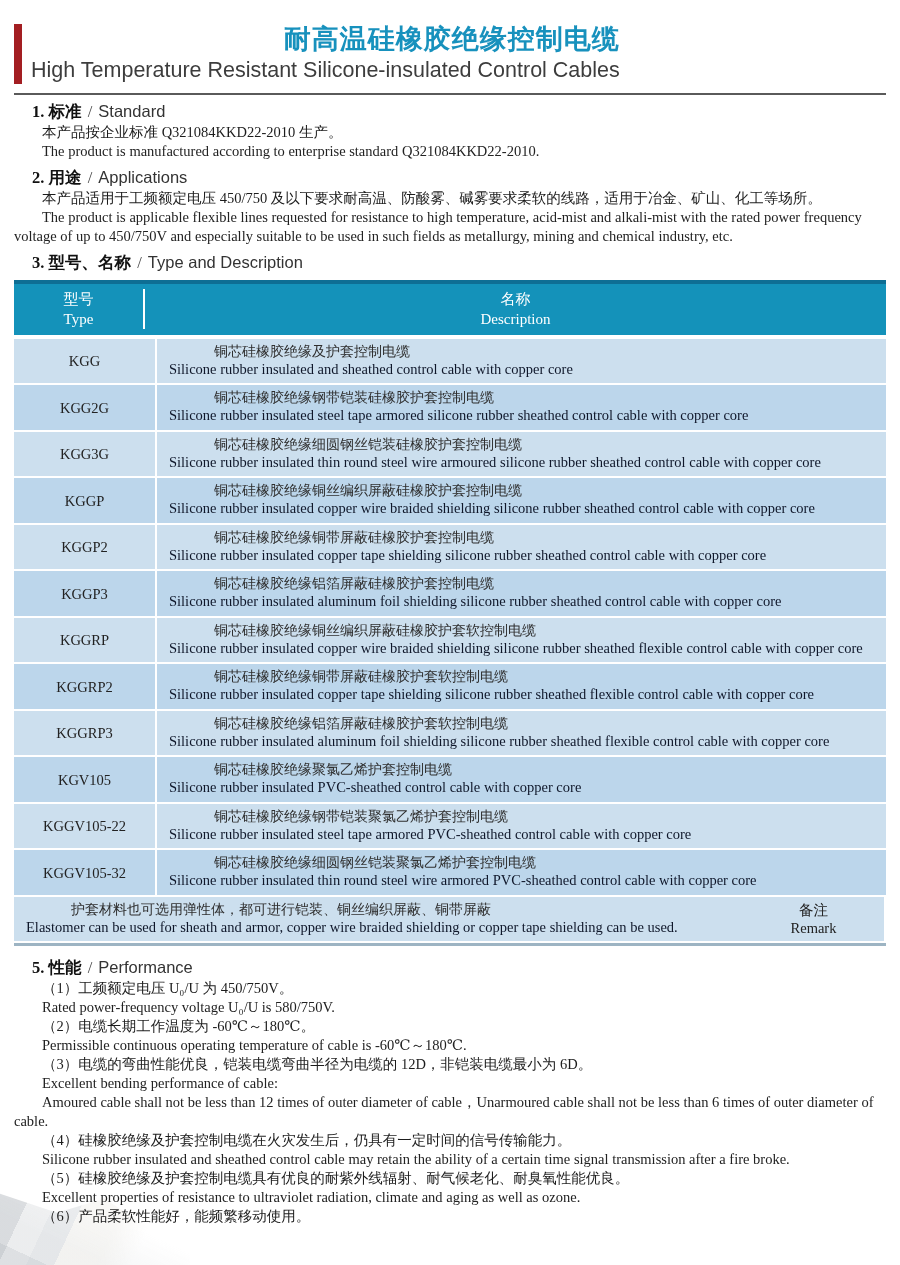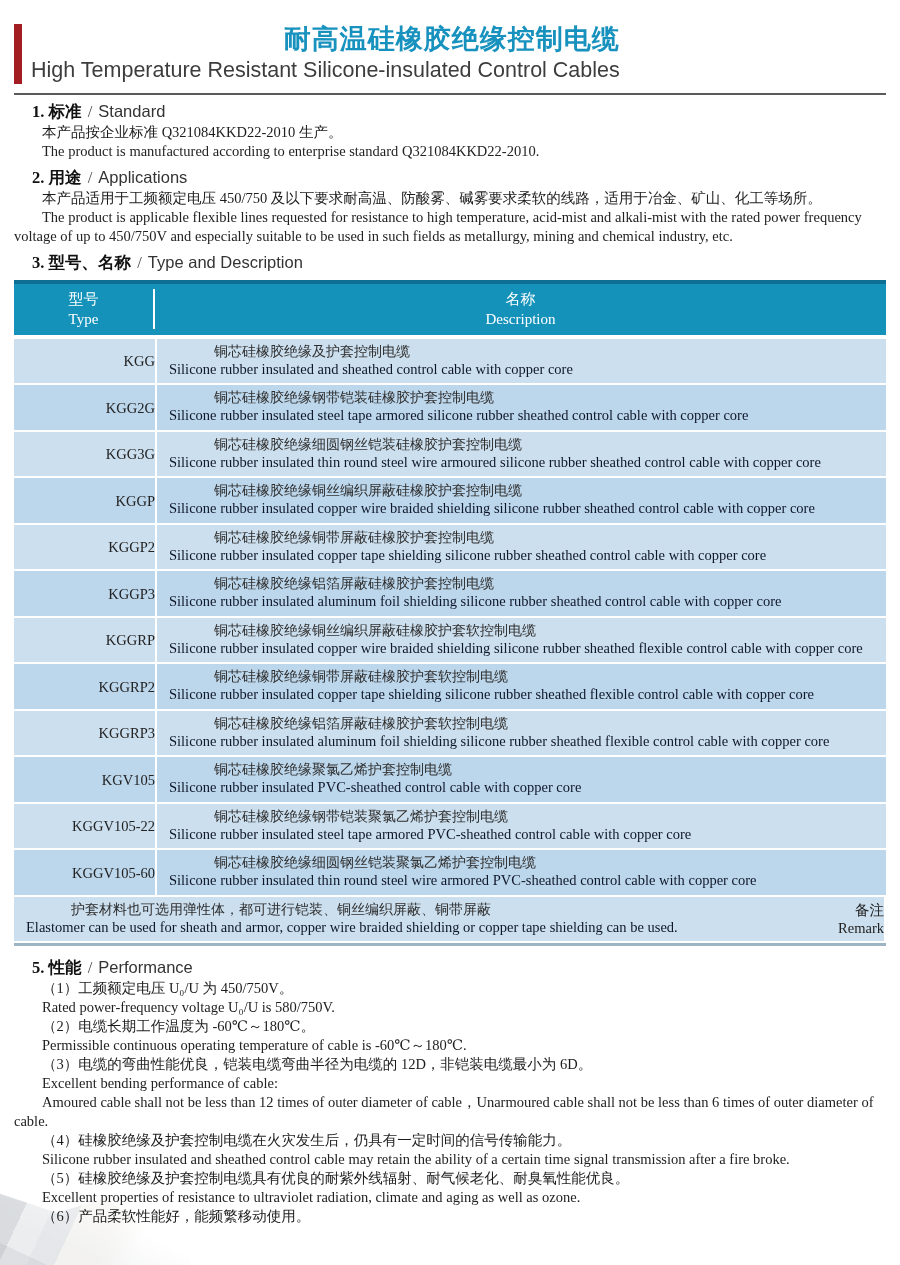--- a/index.html
+++ b/index.html
@@ -37,30 +37,30 @@
   .lines p { font-size:14.5px; line-height:19px; text-indent:28px; }
   .lines p.zh { font-size:14.5px; color:#1c1c1c; }
   .lines p.en { color:#222; }
 
   
   .ptable { margin-top:6px; border-bottom:3px solid #9db4c3; }
   .thead {
     display:flex; background:#1492ba; border-top:4px solid #0e6e94;
     color:#fff; text-align:center; padding:5px 0 6px 0; margin-bottom:4px;
   }
-  .thead .c1 { width:141px; border-right:2px solid #fff; }
+  .thead .c1 { width:131px; border-right:2px solid #fff; }
   .thead .c2 { flex:1; }
   .thead .hz { font-size:15px; line-height:20px; }
   .thead .he { font-size:15px; line-height:20px; }
   .trow { display:flex; margin-bottom:2px; }
   .trow:nth-child(odd)  .tcell { background:#ccdfee; }
   .trow:nth-child(even) .tcell { background:#bcd6eb; }
   .tcell.type {
     width:141px; margin-right:2px;
-    display:flex; flex-direction:column; align-items:flex-end; justify-content:center;
+    display:flex; flex-direction:column; align-items:center; justify-content:center;
     font-size:14.5px; color:#222; text-align:center; line-height:18px;
   }
   .tcell.desc { flex:1; padding:4px 10px 5px 12px; }
   .tcell.desc .zh {
     font-size:14px; color:#2e2e2e; line-height:18px;
     font-family:"Liberation Serif","DejaVu Serif",serif;
     margin-left:45px;
   }
   .tcell.desc .en { font-size:14.5px; color:#0f172a; line-height:17.5px; }
 
@@ -255,21 +255,21 @@
       <div></div>
     </div>
     <div class="tcell desc">
       <div class="zh">铜芯硅橡胶绝缘钢带铠装聚氯乙烯护套控制电缆</div>
       <div class="en">Silicone rubber insulated steel tape armored PVC-sheathed control cable with copper core</div>
     </div>
   </div>
 
   <div class="trow">
     <div class="tcell type">
-      <div>KGGV105-60</div>
+      <div>KGGV105-32</div>
       <div></div>
     </div>
     <div class="tcell desc">
       <div class="zh">铜芯硅橡胶绝缘细圆钢丝铠装聚氯乙烯护套控制电缆</div>
       <div class="en">Silicone rubber insulated thin round steel wire armored PVC-sheathed control cable with copper core</div>
     </div>
   </div>
 
   <div class="trow">
     <div class="tcell desc">

